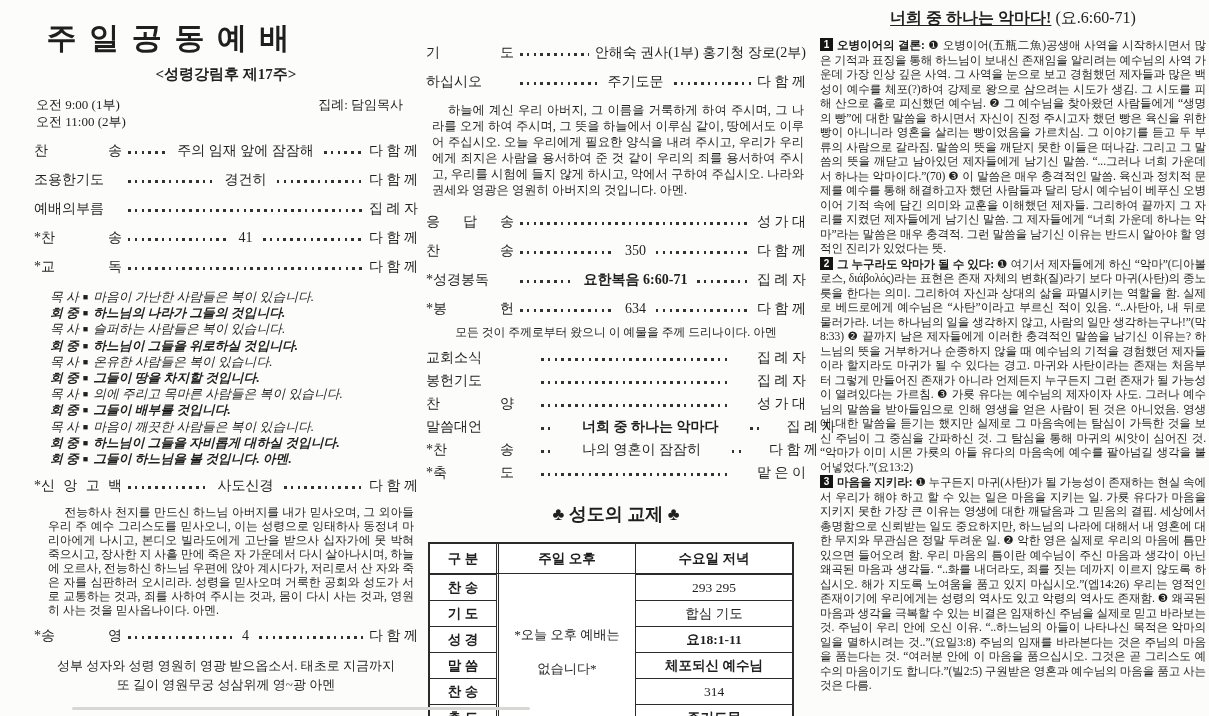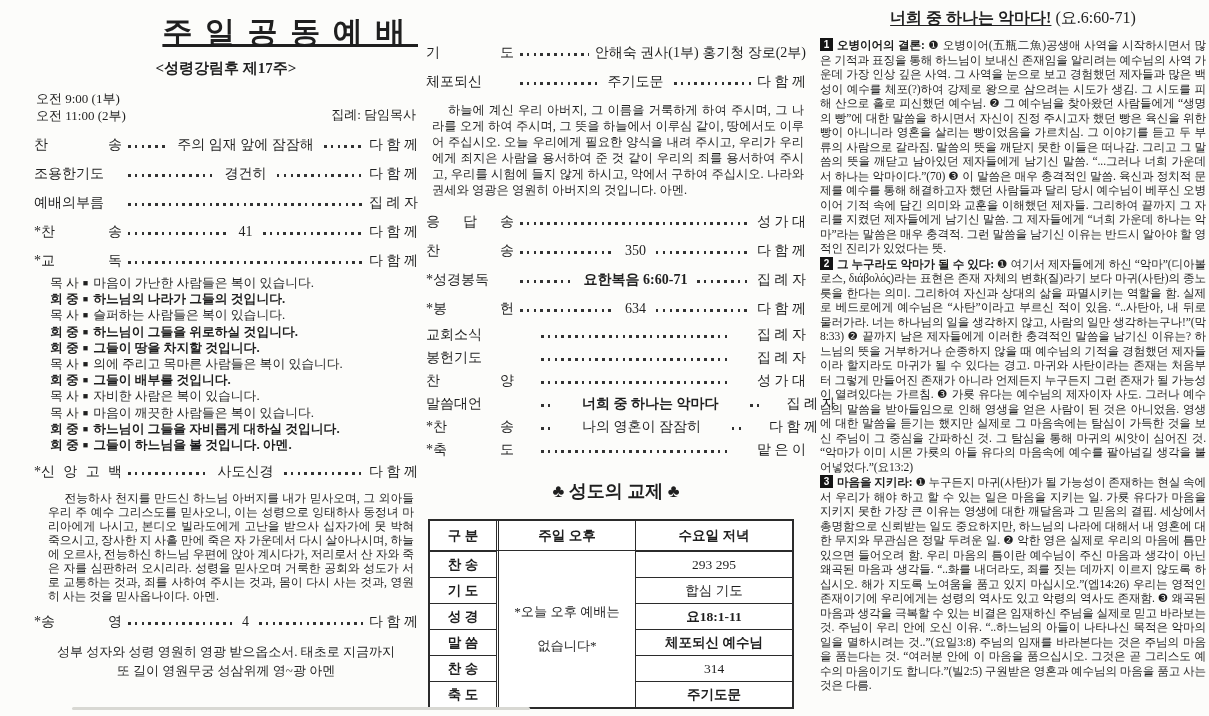--- a/index.html
+++ b/index.html
@@ -8,27 +8,26 @@
     background:#fcfcfa;color:#1f1f1f;
     font-family:"Liberation Serif","DejaVu Serif",serif;
   }
   .col{position:absolute;top:0;}
   .col-left{left:34px;top:10px;width:384px;}
   .col-mid{left:426px;top:38px;width:380px;}
   .col-right{left:820px;top:8px;width:386px;}
 
   
   .title{
-    text-align:right;font-size:30px;font-weight:bold;
-    letter-spacing:0.42em;padding-left:0.42em;margin:2px 0 6px;
+    text-align:left;font-size:30px;font-weight:bold;
+    letter-spacing:0.42em;padding-left:0.42em;margin:8px 0 6px;
     font-family:"Liberation Sans","DejaVu Sans",sans-serif;
-    text-decoration:underline;
   }
   .subtitle{text-align:center;font-size:15px;font-weight:bold;margin-bottom:12px;}
-  .times{display:flex;justify-content:space-between;align-items:flex-end;font-size:13px;margin:0 2px 6px 2px;}
+  .times{display:flex;justify-content:space-between;align-items:flex-start;font-size:13px;margin:0 15px 6px 2px;}
   .times .t-lines div{line-height:17px;}
 
   
   .orow{display:flex;align-items:center;height:29px;font-size:14px;}
   .tight .orow{height:23px;gap:21px;}
   .olabel{
     width:88px;flex:0 0 88px;display:inline-block;
     text-align:justify;text-align-last:justify;white-space:nowrap;
   }
   .leader{
@@ -37,21 +36,21 @@
     background:repeating-linear-gradient(90deg,#333 0 2.5px,transparent 2.5px 6.8px);
   }
   .ocenter{white-space:nowrap;}
   .ocenter:not(:empty){padding:0 4px;}
   .ocenter:empty{display:none;}
   .ocenter:empty + .leader{display:none;}
   .oright{white-space:nowrap;flex:0 0 auto;}
   .bold{font-weight:bold;}
 
   
-  .reading{margin:0 0 4px 16px;}
+  .reading{margin:8px 0 4px 16px;font-style:italic;}
   .rline{font-size:12.8px;line-height:16.2px;white-space:nowrap;}
   .rline.bold{font-weight:bold;}
   .rbullet{font-size:9px;vertical-align:1px;padding:0 5px 0 4px;}
 
   
   .creed{
     font-size:11.8px;line-height:13.9px;text-align:justify;
     text-indent:1.4em;margin:6px 4px 4px 14px;
   }
   .gloria{text-align:center;font-size:13px;line-height:19px;margin-top:6px;}
@@ -166,36 +165,36 @@
       </div>
 
       <div class="rline">
         <span>목 사</span><span class="rbullet">■</span><span>슬퍼하는 사람들은 복이 있습니다.</span>
       </div>
 
       <div class="rline bold">
         <span>회 중</span><span class="rbullet">■</span><span>하느님이 그들을 위로하실 것입니다.</span>
       </div>
 
+      <div class="rline">
+        <span>목 사</span><span class="rbullet">■</span><span>온유한 사람들은 복이 있습니다.</span>
+      </div>
 
       <div class="rline bold">
         <span>회 중</span><span class="rbullet">■</span><span>그들이 땅을 차지할 것입니다.</span>
       </div>
 
       <div class="rline">
         <span>목 사</span><span class="rbullet">■</span><span>의에 주리고 목마른 사람들은 복이 있습니다.</span>
       </div>
 
       <div class="rline bold">
         <span>회 중</span><span class="rbullet">■</span><span>그들이 배부를 것입니다.</span>
       </div>
 
-      <div class="rline">
-        <span>목 사</span><span class="rbullet">■</span><span>자비한 사람은 복이 있습니다.</span>
-      </div>
 
       <div class="rline">
         <span>목 사</span><span class="rbullet">■</span><span>마음이 깨끗한 사람들은 복이 있습니다.</span>
       </div>
 
       <div class="rline bold">
         <span>회 중</span><span class="rbullet">■</span><span>하느님이 그들을 자비롭게 대하실 것입니다.</span>
       </div>
 
       <div class="rline bold">
@@ -240,21 +239,21 @@
   <div>
 
       <div class="orow">
         <span class="olabel">기 도</span>
         <span class="leader"></span>
 
         <span class="oright">안해숙 권사(1부) 홍기청 장로(2부)</span>
       </div>
 
       <div class="orow">
-        <span class="olabel">체포되신</span>
+        <span class="olabel">하십시오</span>
         <span class="leader"></span>
         <span class="ocenter">주기도문</span>
         <span class="leader"></span>
         <span class="oright">다 함 께</span>
       </div>
 
   </div>
 
   <div class="prayer">하늘에 계신 우리 아버지, 그 이름을 거룩하게 하여 주시며, 그 나라를 오게 하여 주시며, 그 뜻을 하늘에서 이루심 같이, 땅에서도 이루어 주십시오. 오늘 우리에게 필요한 양식을 내려 주시고, 우리가 우리에게 죄지은 사람을 용서하여 준 것 같이 우리의 죄를 용서하여 주시고, 우리를 시험에 들지 않게 하시고, 악에서 구하여 주십시오. 나라와 권세와 영광은 영원히 아버지의 것입니다. 아멘.</div>
 
@@ -286,20 +285,21 @@
       <div class="orow">
         <span class="olabel">*봉 헌</span>
         <span class="leader"></span>
         <span class="ocenter">634</span>
         <span class="leader"></span>
         <span class="oright">다 함 께</span>
       </div>
 
   </div>
 
+  <div class="offering-response">모든 것이 주께로부터 왔으니 이 예물을 주께 드리나이다. 아멘</div>
 
   <div class="tight">
 
       <div class="orow">
         <span class="olabel">교회소식</span>
         <span class="leader"></span>
 
         <span class="oright">집 례 자</span>
       </div>
 

